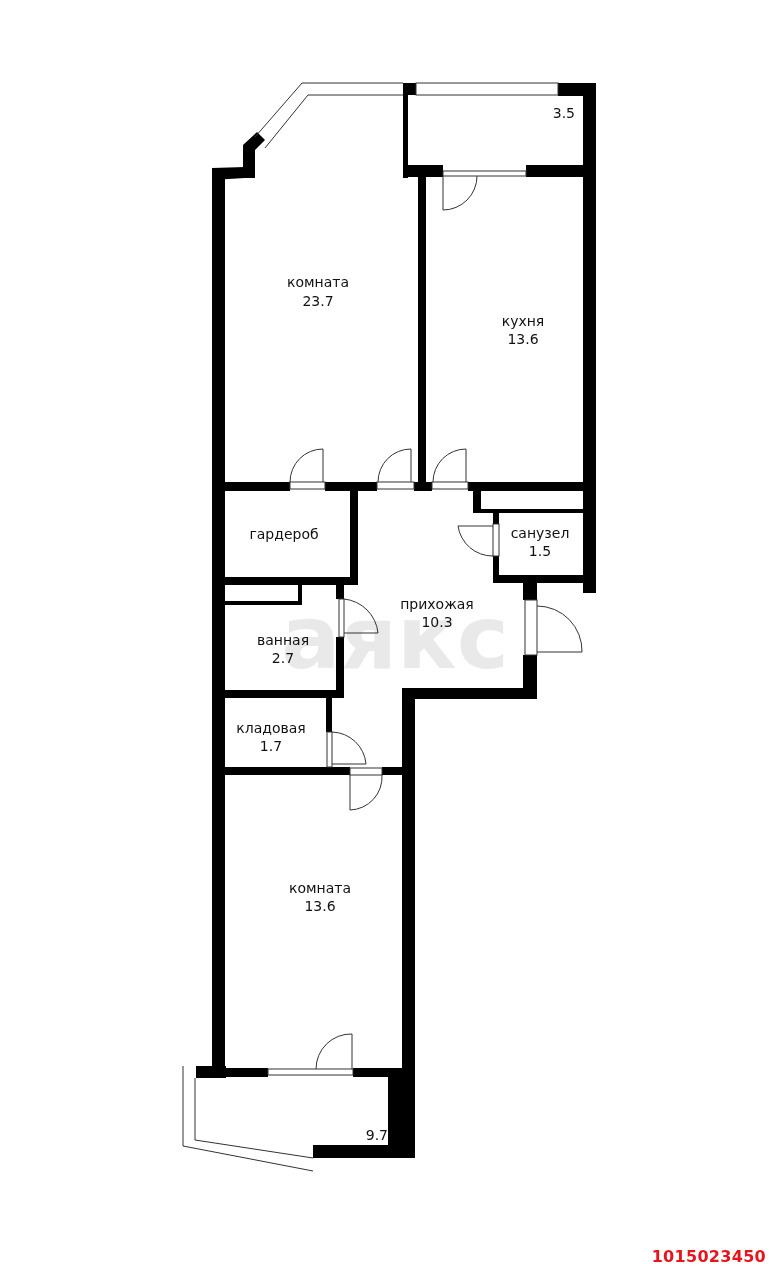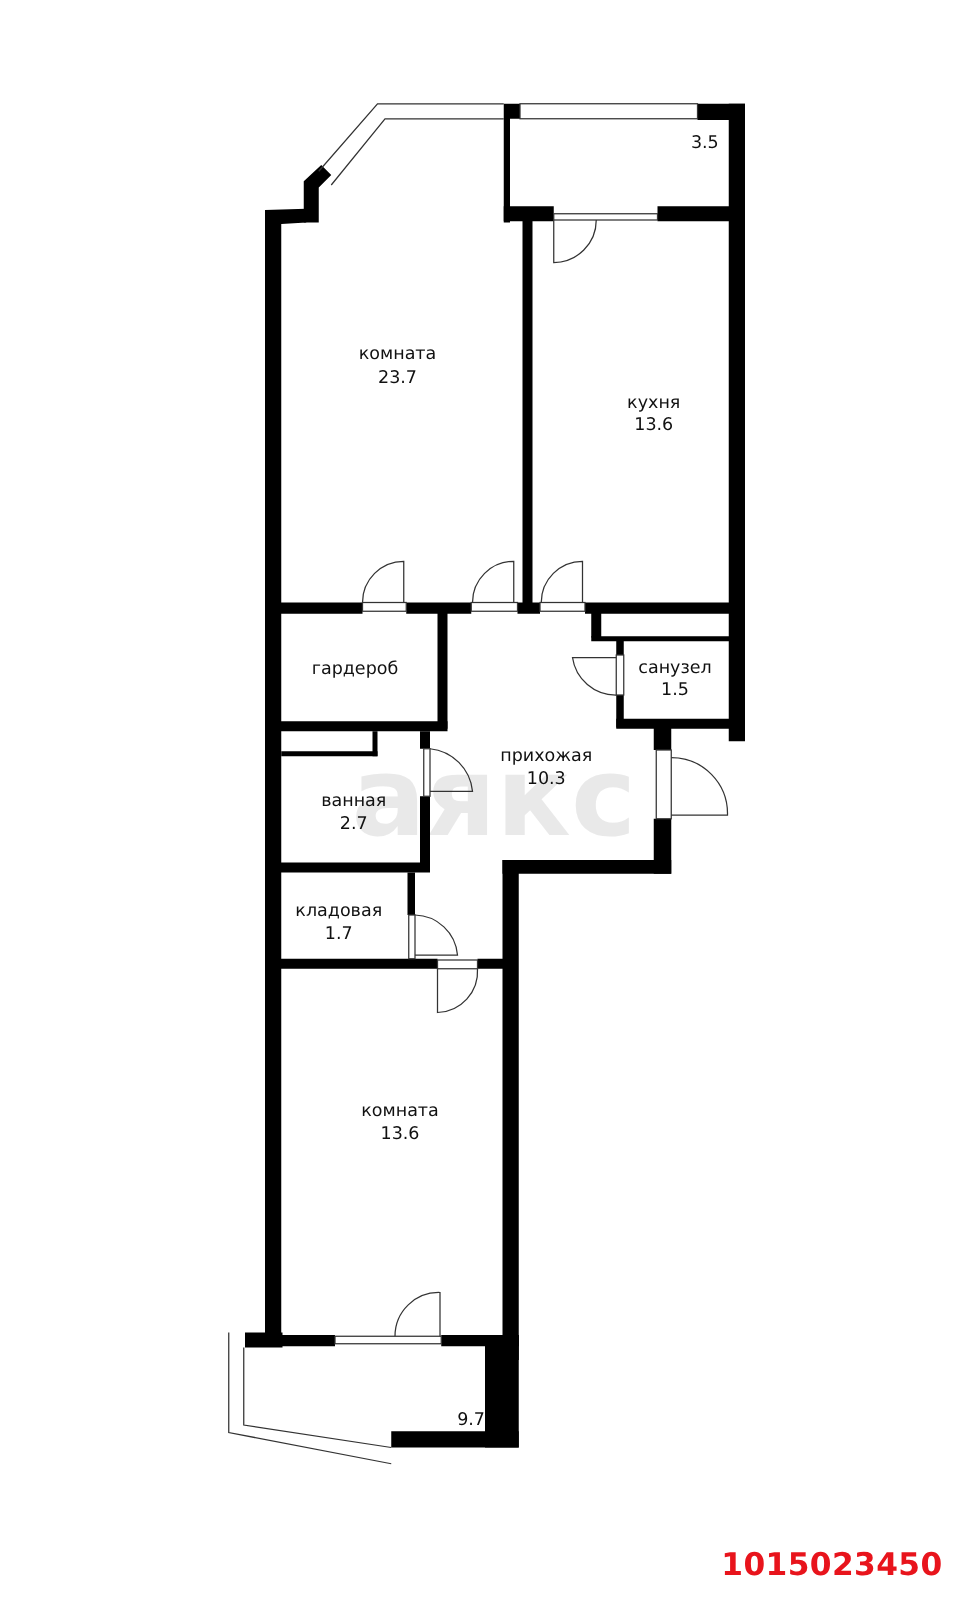--- a/index.html
+++ b/index.html
@@ -1,21 +1,21 @@
 <!DOCTYPE html>
 <html><head>
 <meta charset="utf-8">
 <style>
   html,body{margin:0;padding:0;background:#ffffff;}
   body{width:778px;height:1280px;position:relative;overflow:hidden;font-family:"DejaVu Sans","Liberation Sans",sans-serif;}
   #plan{position:absolute;left:0;top:0;width:778px;height:1280px;}
   .lbl{font-family:"DejaVu Sans","Liberation Sans",sans-serif;font-size:14px;fill:#111;text-anchor:middle;}
   .lbl-r{font-family:"DejaVu Sans","Liberation Sans",sans-serif;font-size:14px;fill:#111;text-anchor:end;}
   .wm{font-family:"DejaVu Sans","Liberation Sans",sans-serif;font-size:88px;font-weight:bold;fill:#d8d8d8;opacity:0.55;text-anchor:middle;}
-  .listing-id{position:absolute;right:24px;bottom:14px;font-family:"DejaVu Sans","Liberation Sans",sans-serif;font-weight:bold;font-size:25px;color:#e8141c;letter-spacing:0.3px;margin-left:31px;}
+  .listing-id{position:absolute;right:12px;bottom:14px;font-family:"DejaVu Sans","Liberation Sans",sans-serif;font-weight:bold;font-size:16px;color:#e8141c;letter-spacing:0.3px;margin-left:31px;}
 </style>
 </head>
 <body>
 
 <svg id="plan" viewBox="0 0 778 1280" xmlns="http://www.w3.org/2000/svg">
 
   <text class="wm" x="395" y="668">аякс</text>
 
   <g fill="#000">
 

